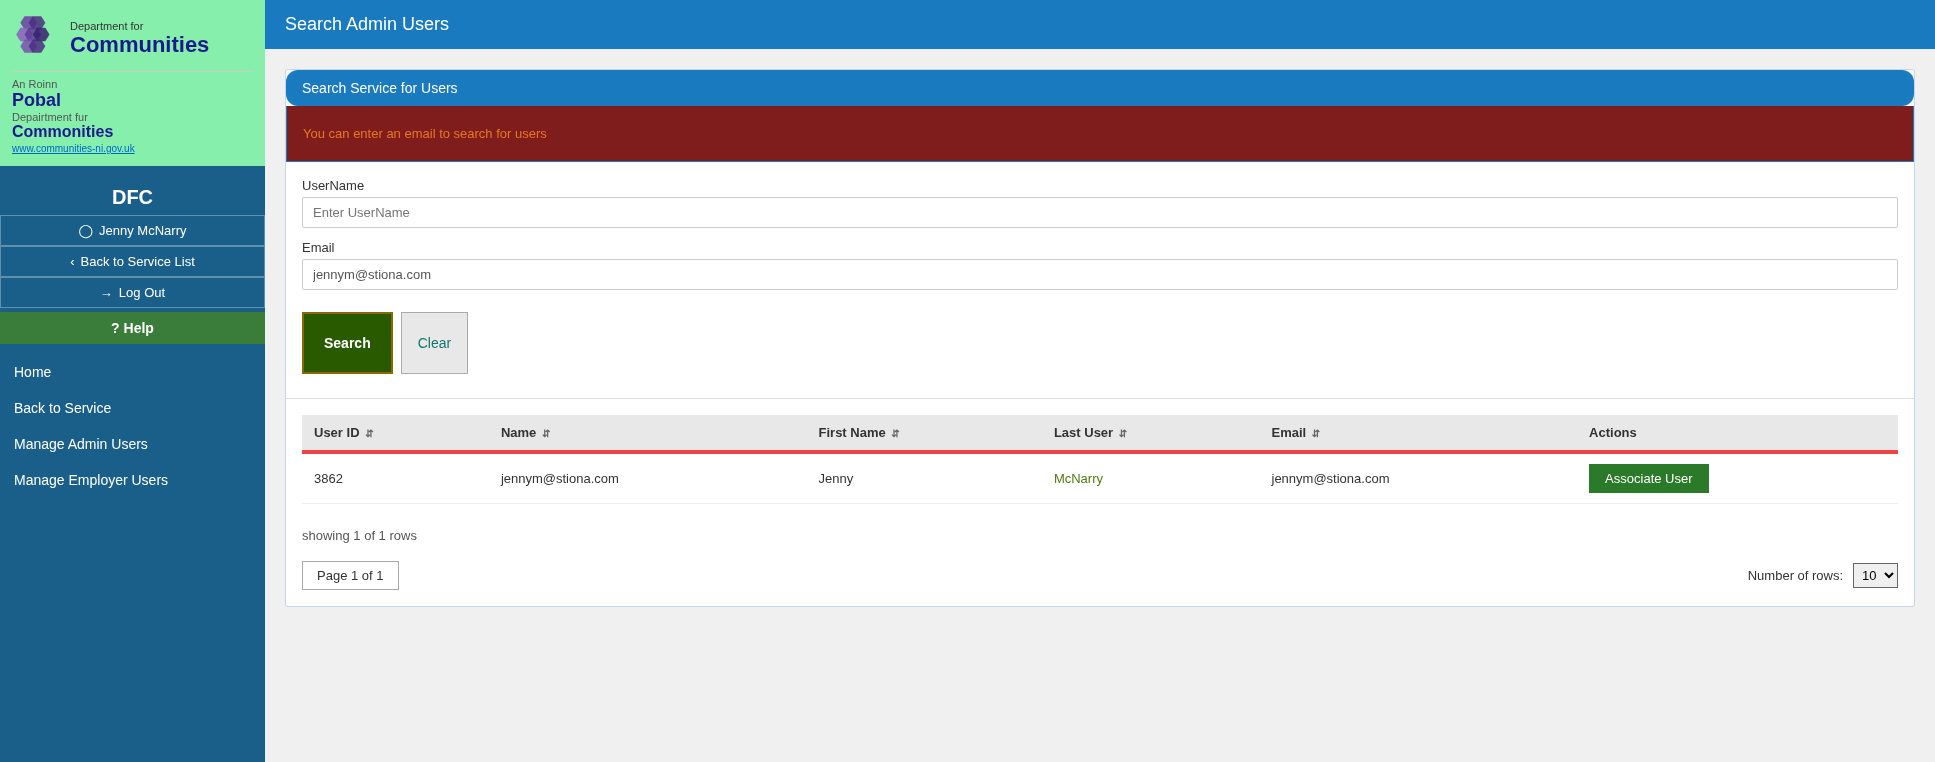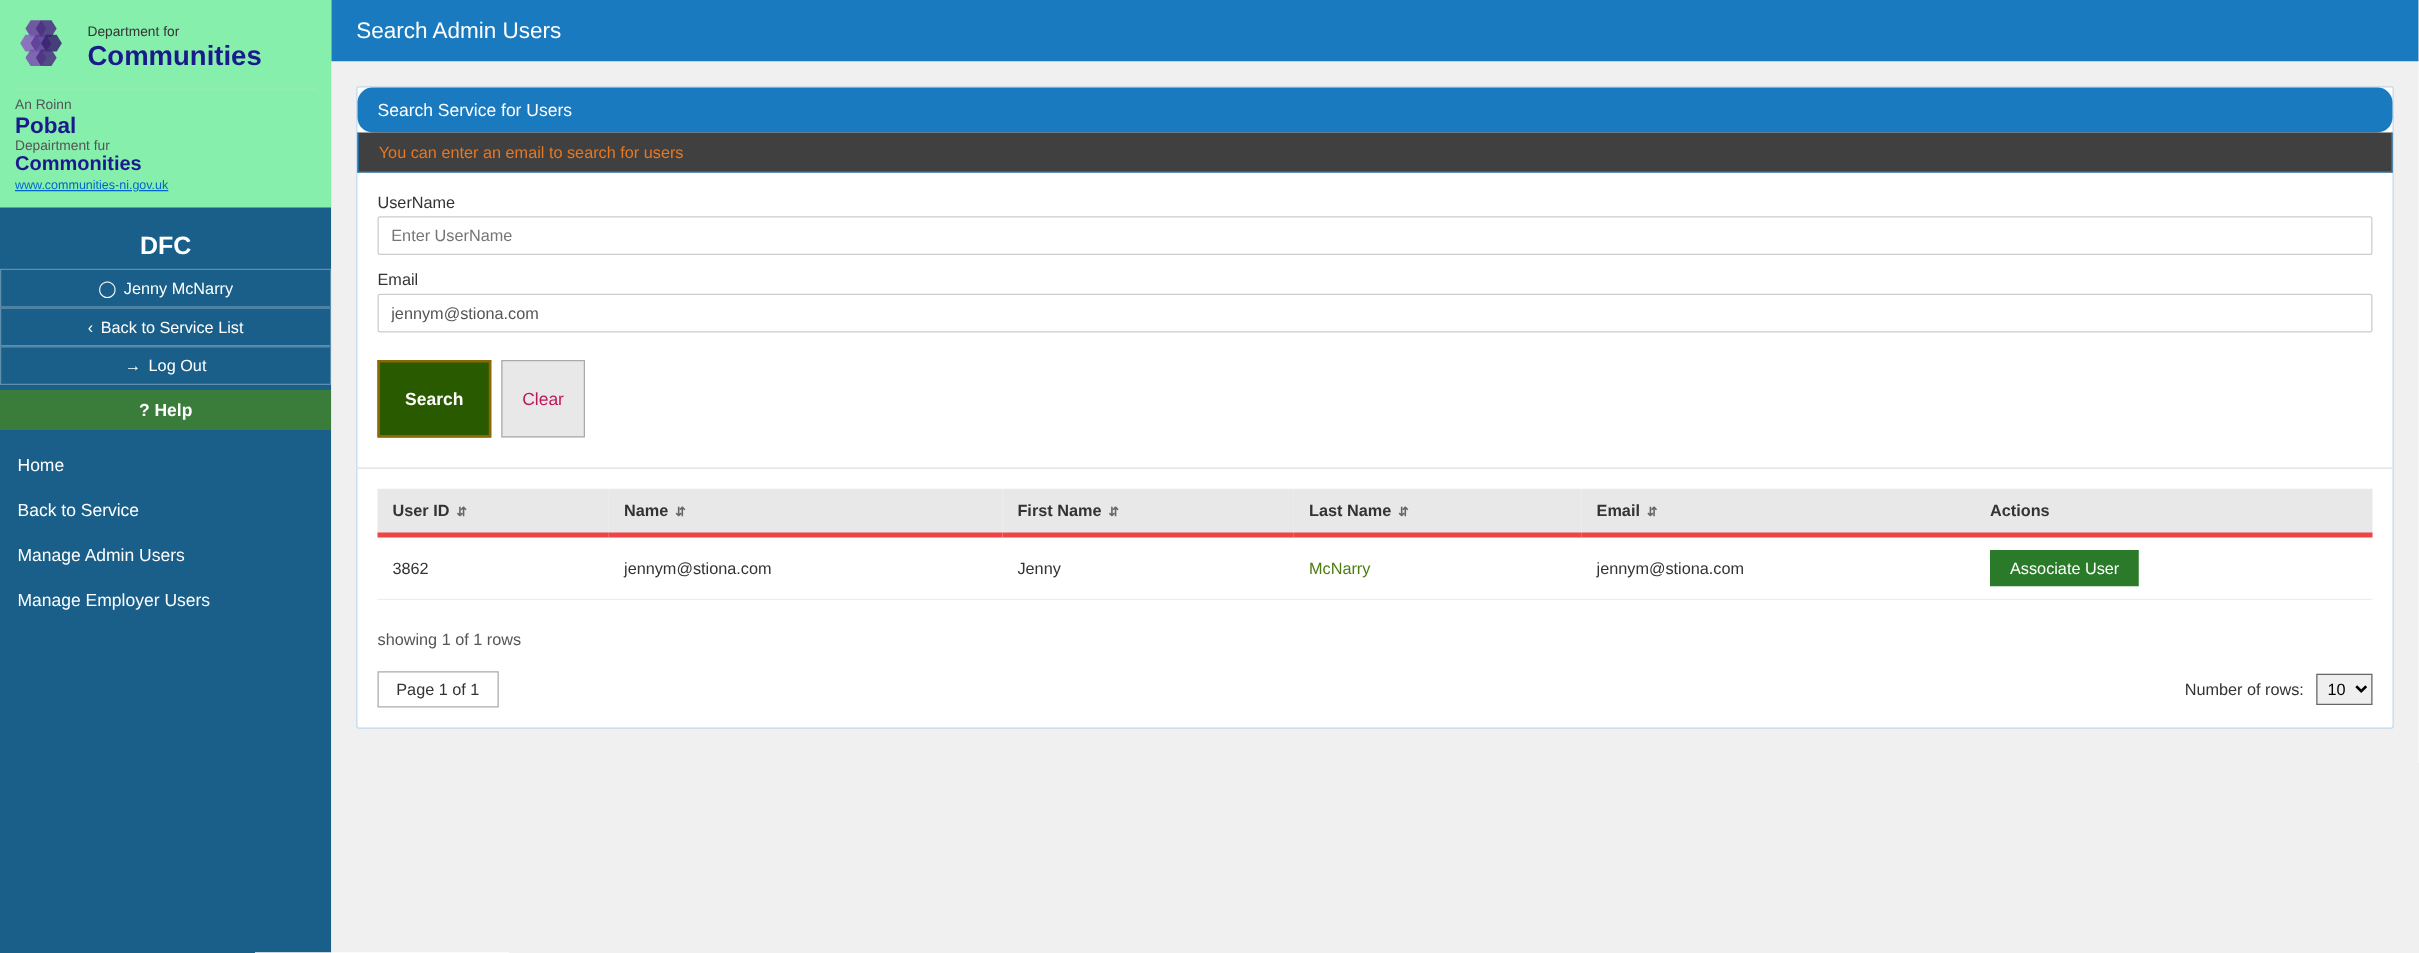--- a/index.html
+++ b/index.html
@@ -149,24 +149,24 @@
     .search-card-header {
       background: #1a7abf;
       color: white;
       padding: 10px 16px;
       font-size: 14px;
       border-radius: 12px;
     }
     .search-card-info {
       border: 1px solid #1a7abf;
       border-top: none;
-      padding: 8px 16px;
-      color: #333;
-      font-size: 13px;
-      background: #404040;
+      padding: 20px 16px;
+      color: #333;
+      font-size: 13px;
+      background: #7f1d1d;
     }
     .search-card-info span { color: #e87722; }
 
     .search-form {
       padding: 16px 16px 0 16px;
     }
     .form-group {
       margin-bottom: 12px;
     }
     .form-label {
@@ -193,21 +193,21 @@
       background: #2a5a00;
       color: white;
       border: 2px solid #8a6a00;
       padding: 21px 20px;
       cursor: pointer;
       font-size: 14px;
       font-weight: bold;
     }
     .btn-clear {
       background: #e8e8e8;
-      color: #be185d;
+      color: #0f766e;
       border: 1px solid #aaa;
       padding: 7px 16px;
       cursor: pointer;
       font-size: 14px;
     }
 
     
     .results-section {
       border-top: 1px solid #ddd;
       margin-top: 8px;
@@ -402,21 +402,21 @@
                 </th>
                 <th>
                   <span>Name</span>
                   <span class="sort-icon">⇵</span>
                 </th>
                 <th>
                   <span>First Name</span>
                   <span class="sort-icon">⇵</span>
                 </th>
                 <th>
-                  <span>Last Name</span>
+                  <span>Last User</span>
                   <span class="sort-icon">⇵</span>
                 </th>
                 <th>
                   <span>Email</span>
                   <span class="sort-icon">⇵</span>
                 </th>
                 <th>
                   <span>Actions</span>
                 </th>
               </tr>

